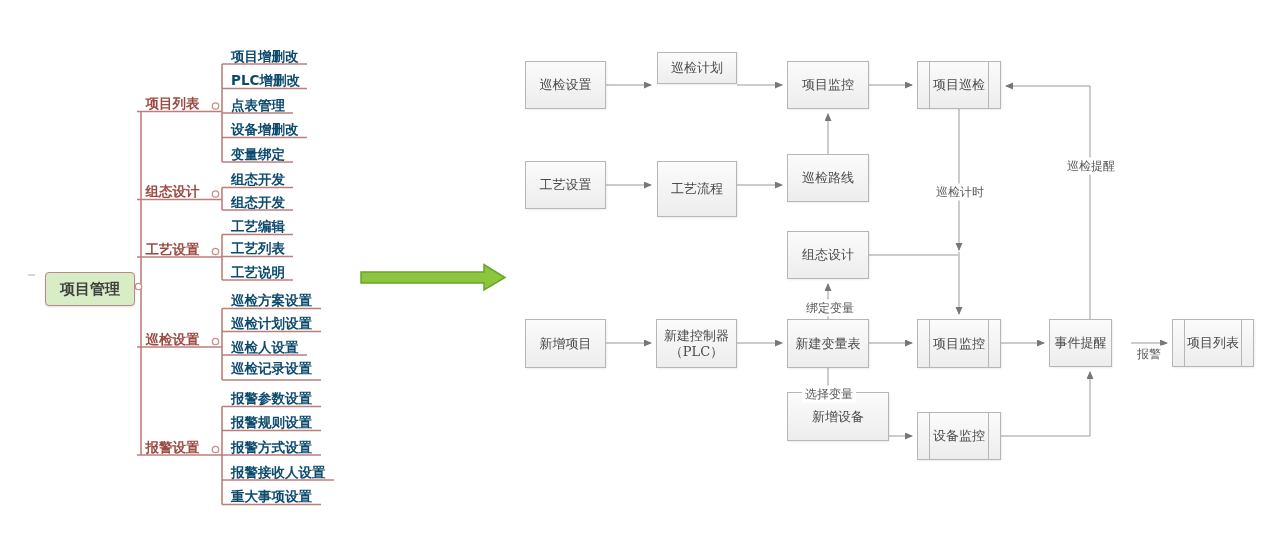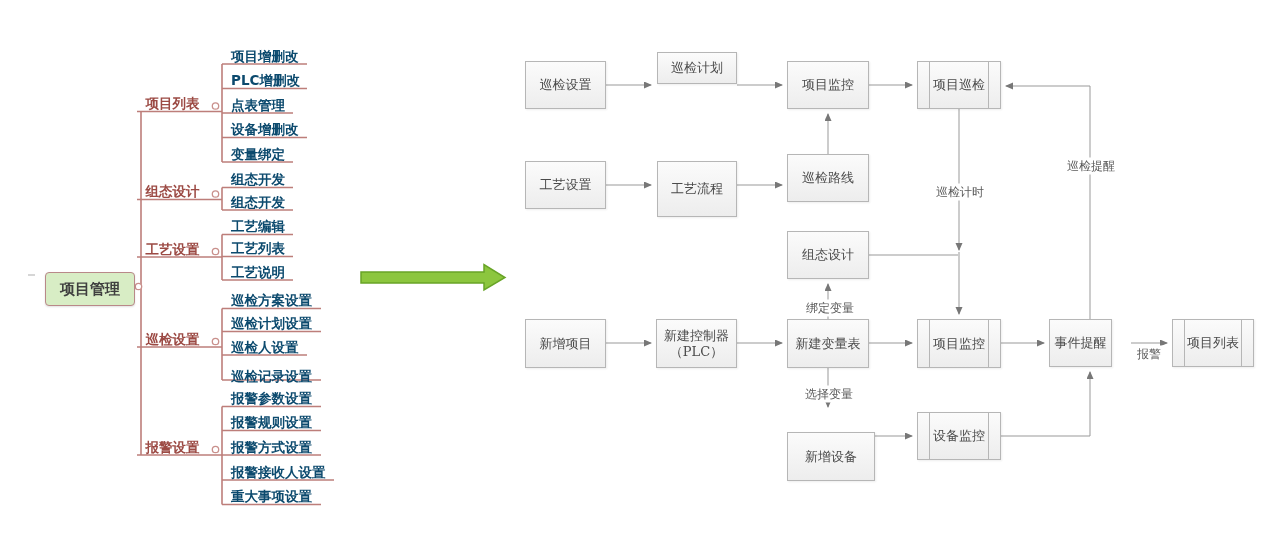--- a/index.html
+++ b/index.html
@@ -155,21 +155,21 @@
 <div class="mm-leaf" style="left:231px;top:171px">组态开发</div>
 <div class="mm-leaf" style="left:231px;top:194px">组态开发</div>
 
 <div class="mm-leaf" style="left:231px;top:218px">工艺编辑</div>
 <div class="mm-leaf" style="left:231px;top:240px">工艺列表</div>
 <div class="mm-leaf" style="left:231px;top:264px">工艺说明</div>
 
 <div class="mm-leaf" style="left:231px;top:292px">巡检方案设置</div>
 <div class="mm-leaf" style="left:231px;top:315px">巡检计划设置</div>
 <div class="mm-leaf" style="left:231px;top:339px">巡检人设置</div>
-<div class="mm-leaf" style="left:231px;top:368px">巡检记录设置</div>
+<div class="mm-leaf" style="left:231px;top:360px">巡检记录设置</div>
 
 <div class="mm-leaf" style="left:231px;top:390px">报警参数设置</div>
 <div class="mm-leaf" style="left:231px;top:414px">报警规则设置</div>
 <div class="mm-leaf" style="left:231px;top:439px">报警方式设置</div>
 <div class="mm-leaf" style="left:231px;top:464px">报警接收人设置</div>
 <div class="mm-leaf" style="left:231px;top:488px">重大事项设置</div>
 
 <div class="fc-box" style="left:525px;top:61px;width:81px;height:48px">
     <span>巡检设置</span>
   </div>
@@ -210,21 +210,21 @@
 <div class="fc-box fc-double" style="left:917px;top:319px;width:84px;height:49px">
     <span>项目监控</span>
   </div>
 <div class="fc-box" style="left:1049px;top:319px;width:63px;height:48px">
     <span>事件提醒</span>
   </div>
 <div class="fc-box fc-double" style="left:1172px;top:319px;width:82px;height:48px">
     <span>项目列表</span>
   </div>
 
-<div class="fc-box" style="left:787px;top:432px;width:88px;height:49px">
+<div class="fc-box" style="left:787px;top:392px;width:102px;height:49px">
     <span>新增设备</span>
   </div>
 <div class="fc-box fc-double" style="left:917px;top:412px;width:84px;height:48px">
     <span>设备监控</span>
   </div>
 
 <span class="edge-label" style="left:960px;top:181px">巡检计时</span>
 <span class="edge-label" style="left:1091px;top:155px">巡检提醒</span>
 <span class="edge-label" style="left:830px;top:297px">绑定变量</span>
 <span class="edge-label" style="left:829px;top:383px">选择变量</span>

